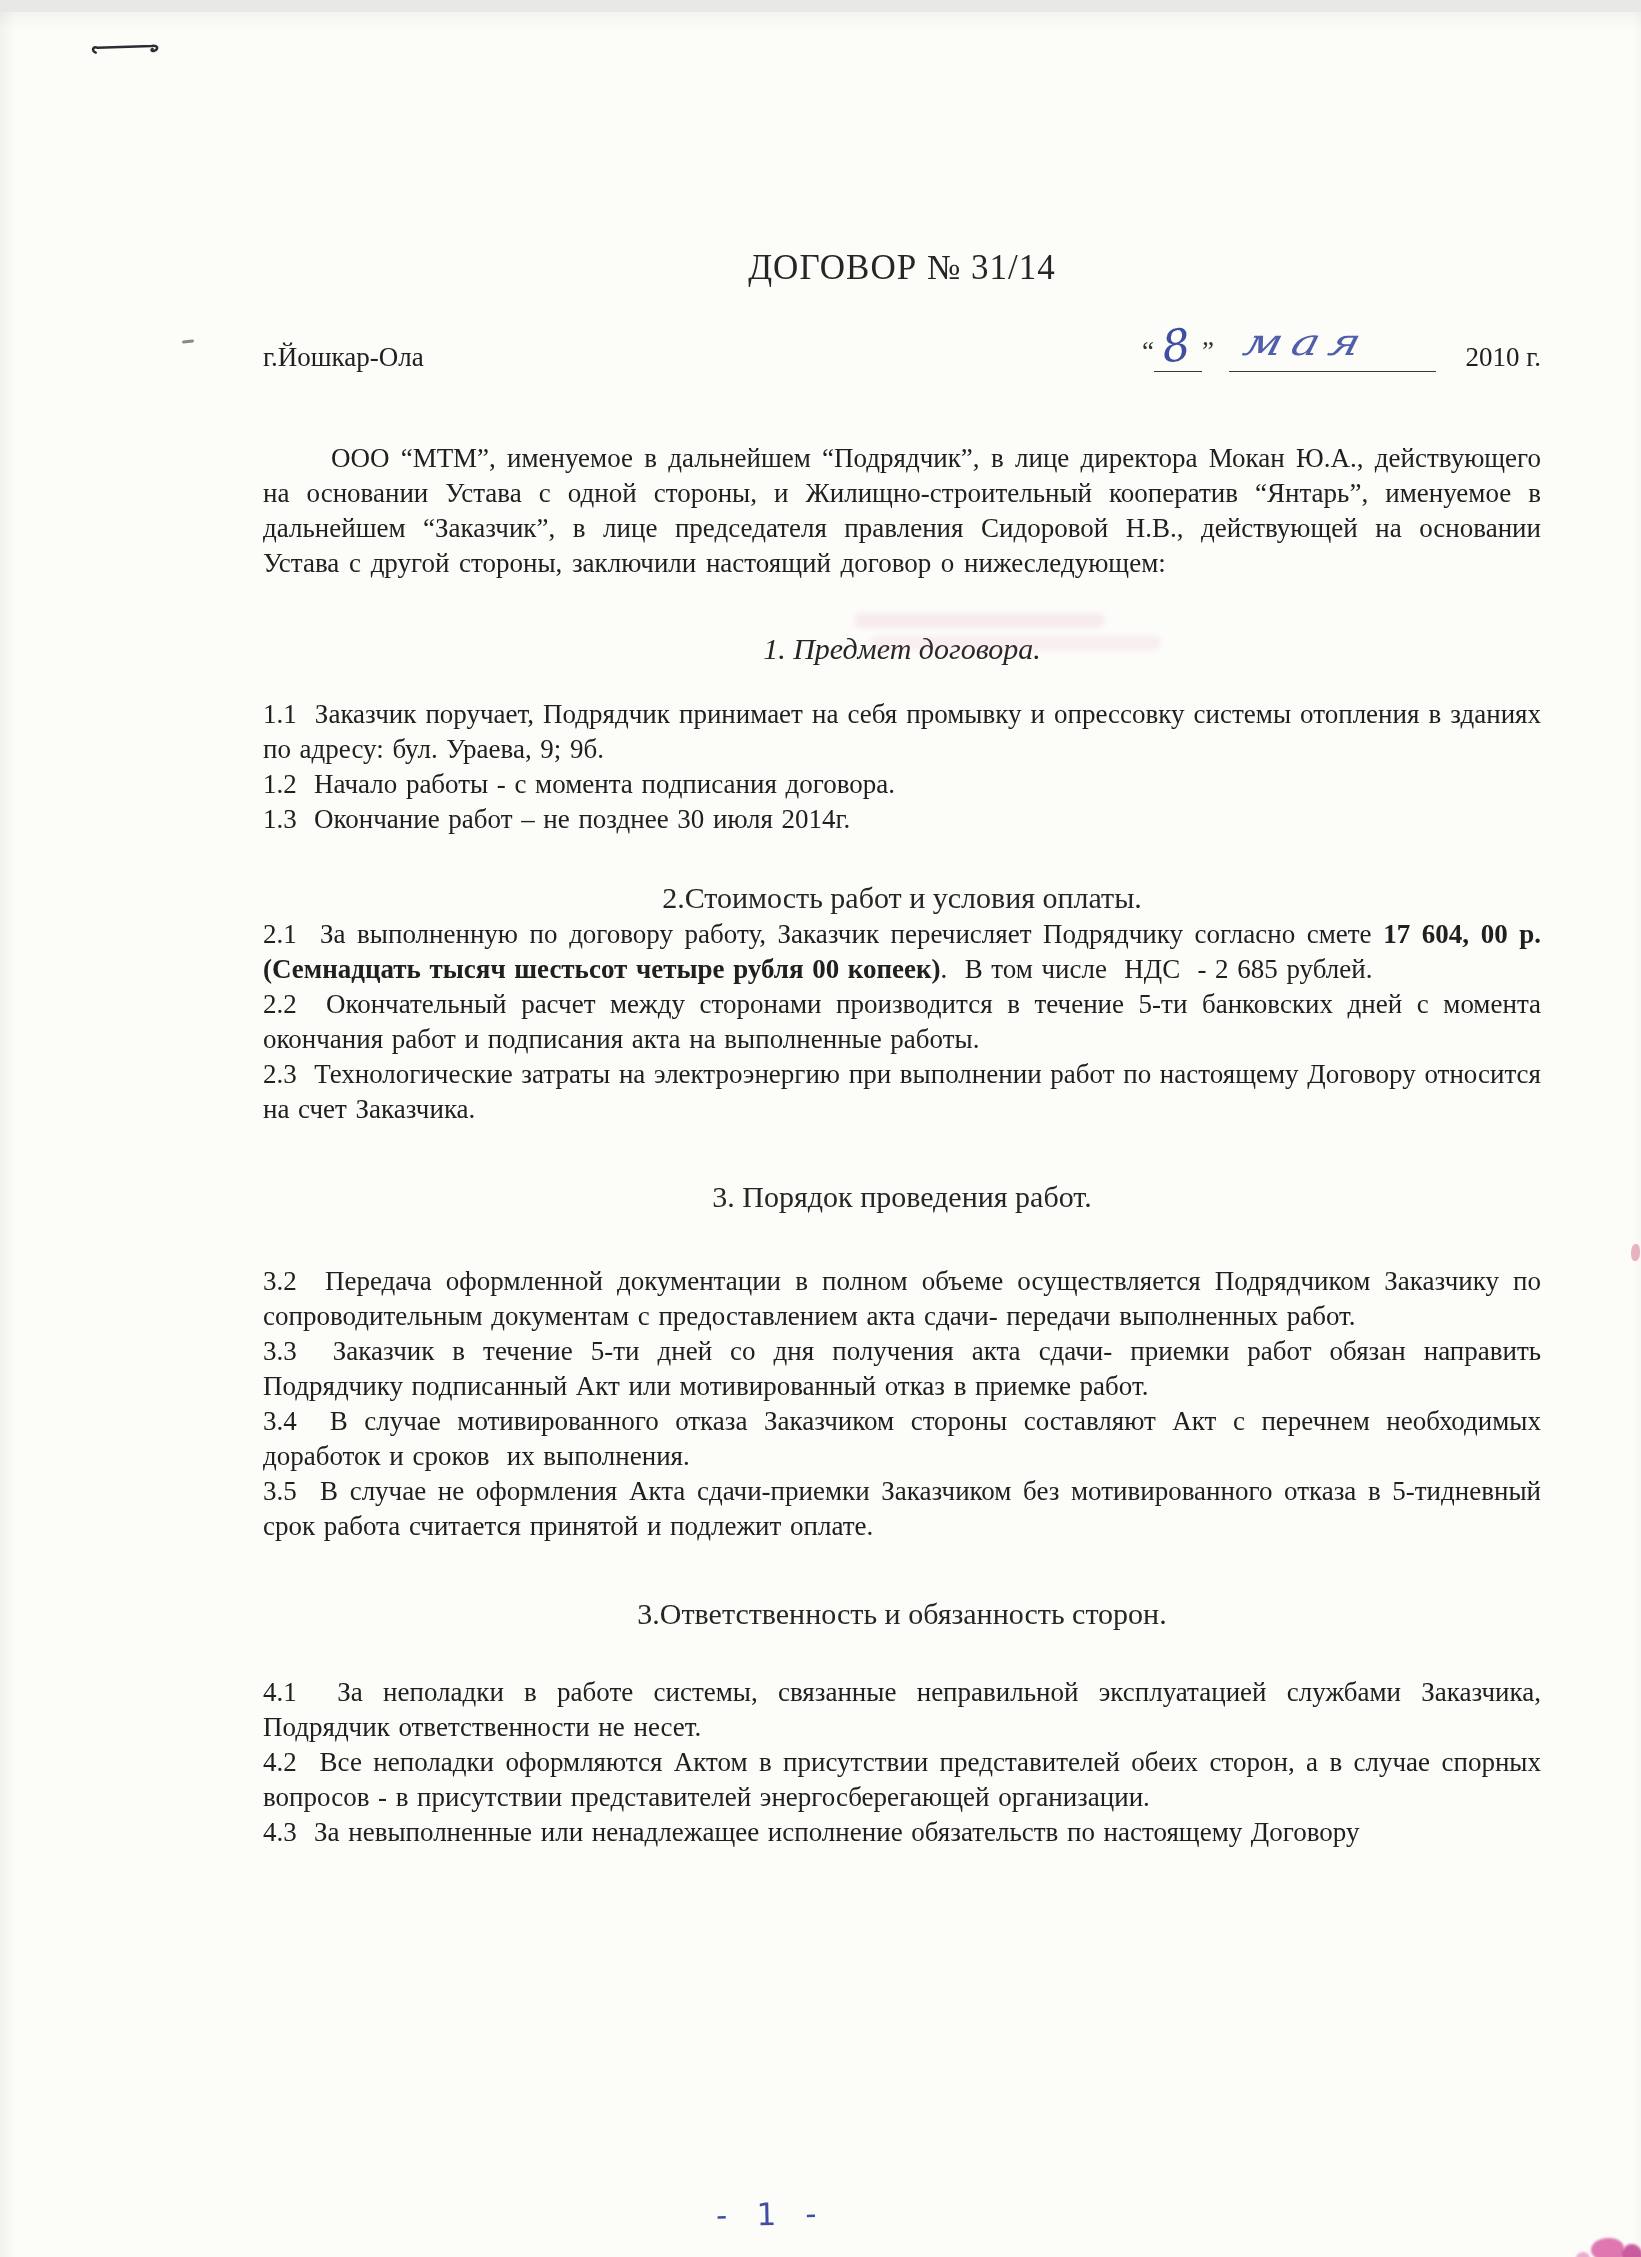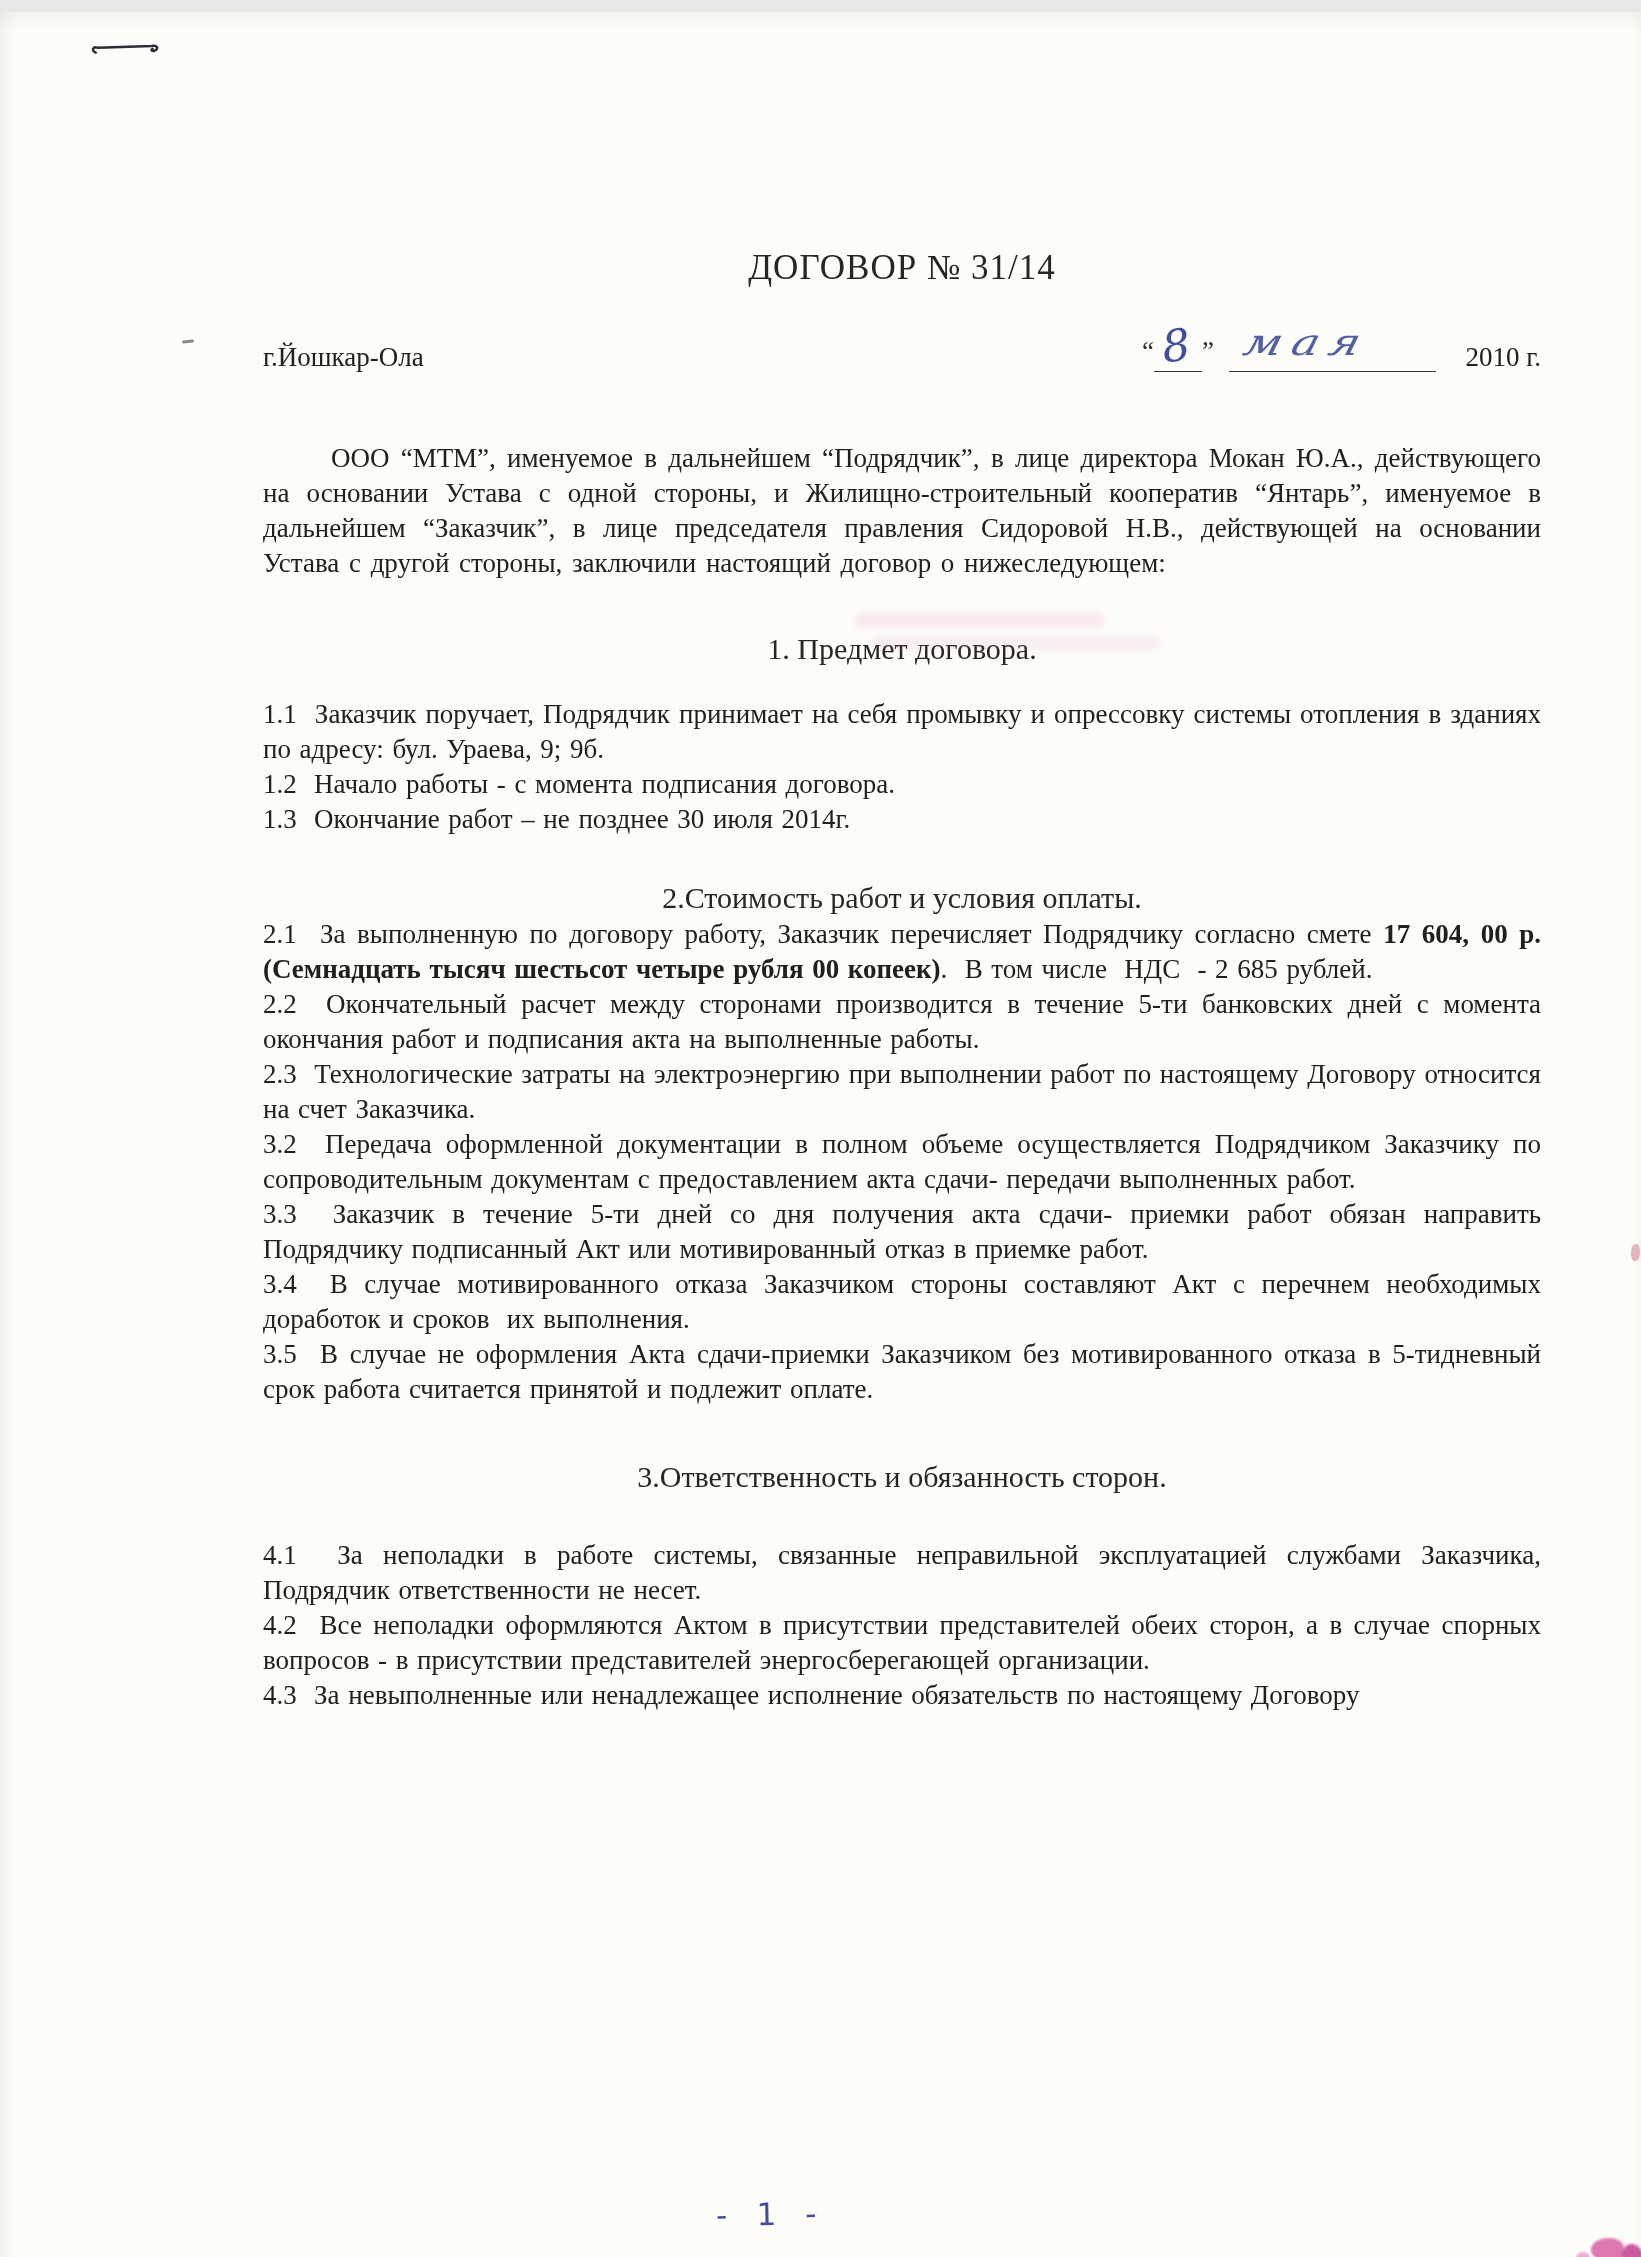--- a/index.html
+++ b/index.html
@@ -68,21 +68,21 @@
     font-size:27px;line-height:35px;
     text-align:justify;
     text-indent:68px;
     word-spacing:2.9px;
   }
   .sec-h{
     font-size:30px;font-weight:normal;
     line-height:39px;text-align:center;
     color:#262624;
   }
-  .sec-h.h1{margin:48px 0 29px 0;}
+  .sec-h.h1{margin:48px 0 29px 0;font-style:italic;}
   .sec-h.h2{margin:41px 0 0 0;}
   .sec-h.h3{margin:50px 0 48px 0;}
   .sec-h.h4{margin:50px 0 42px 0;}
   .clause{
     margin:0;
     font-size:27px;line-height:35px;
     text-align:justify;
     word-spacing:1.9px;
   }
   .clause b{font-weight:bold;}
@@ -143,20 +143,21 @@
     <p class="clause">1.1&nbsp; Заказчик поручает, Подрядчик принимает на себя промывку и опрессовку системы отопления в зданиях по адресу: бул. Ураева, 9; 9б.</p>
     <p class="clause">1.2&nbsp; Начало работы - с момента подписания договора.</p>
     <p class="clause">1.3&nbsp; Окончание работ – не позднее 30 июля 2014г.</p>
 
     <h2 class="sec-h h2">2.Стоимость работ и условия оплаты.</h2>
     <p class="clause"><span>2.1&nbsp; За выполненную по договору работу, Заказчик перечисляет Подрядчику согласно смете </span><b>17 604, 00 р. (Семнадцать тысяч шестьсот четыре рубля 00 копеек)</b><span>.&nbsp; В том числе&nbsp; НДС&nbsp; - 2 685 рублей.</span>
     </p>
     <p class="clause">2.2&nbsp; Окончательный расчет между сторонами производится в течение 5-ти банковских дней с момента окончания работ и подписания акта на выполненные работы.</p>
     <p class="clause">2.3&nbsp; Технологические затраты на электроэнергию при выполнении работ по настоящему Договору относится на счет Заказчика.</p>
 
+    <h2 class="sec-h h3">3. Порядок проведения работ.</h2>
     <p class="clause">3.2&nbsp; Передача оформленной документации в полном объеме осуществляется Подрядчиком Заказчику по сопроводительным документам с предоставлением акта сдачи- передачи выполненных работ.</p>
     <p class="clause">3.3&nbsp; Заказчик в течение 5-ти дней со дня получения акта сдачи- приемки работ обязан направить Подрядчику подписанный Акт или мотивированный отказ в приемке работ.</p>
     <p class="clause">3.4&nbsp; В случае мотивированного отказа Заказчиком стороны составляют Акт с перечнем необходимых доработок и сроков&nbsp; их выполнения.</p>
     <p class="clause">3.5&nbsp; В случае не оформления Акта сдачи-приемки Заказчиком без мотивированного отказа в 5-тидневный срок работа считается принятой и подлежит оплате.</p>
 
     <h2 class="sec-h h4">3.Ответственность и обязанность сторон.</h2>
     <p class="clause">4.1&nbsp; За неполадки в работе системы, связанные неправильной эксплуатацией службами Заказчика, Подрядчик ответственности не несет.</p>
     <p class="clause">4.2&nbsp; Все неполадки оформляются Актом в присутствии представителей обеих сторон, а в случае спорных вопросов - в присутствии представителей энергосберегающей организации.</p>
     <p class="clause">4.3&nbsp; За невыполненные или ненадлежащее исполнение обязательств по настоящему Договору</p>
 

